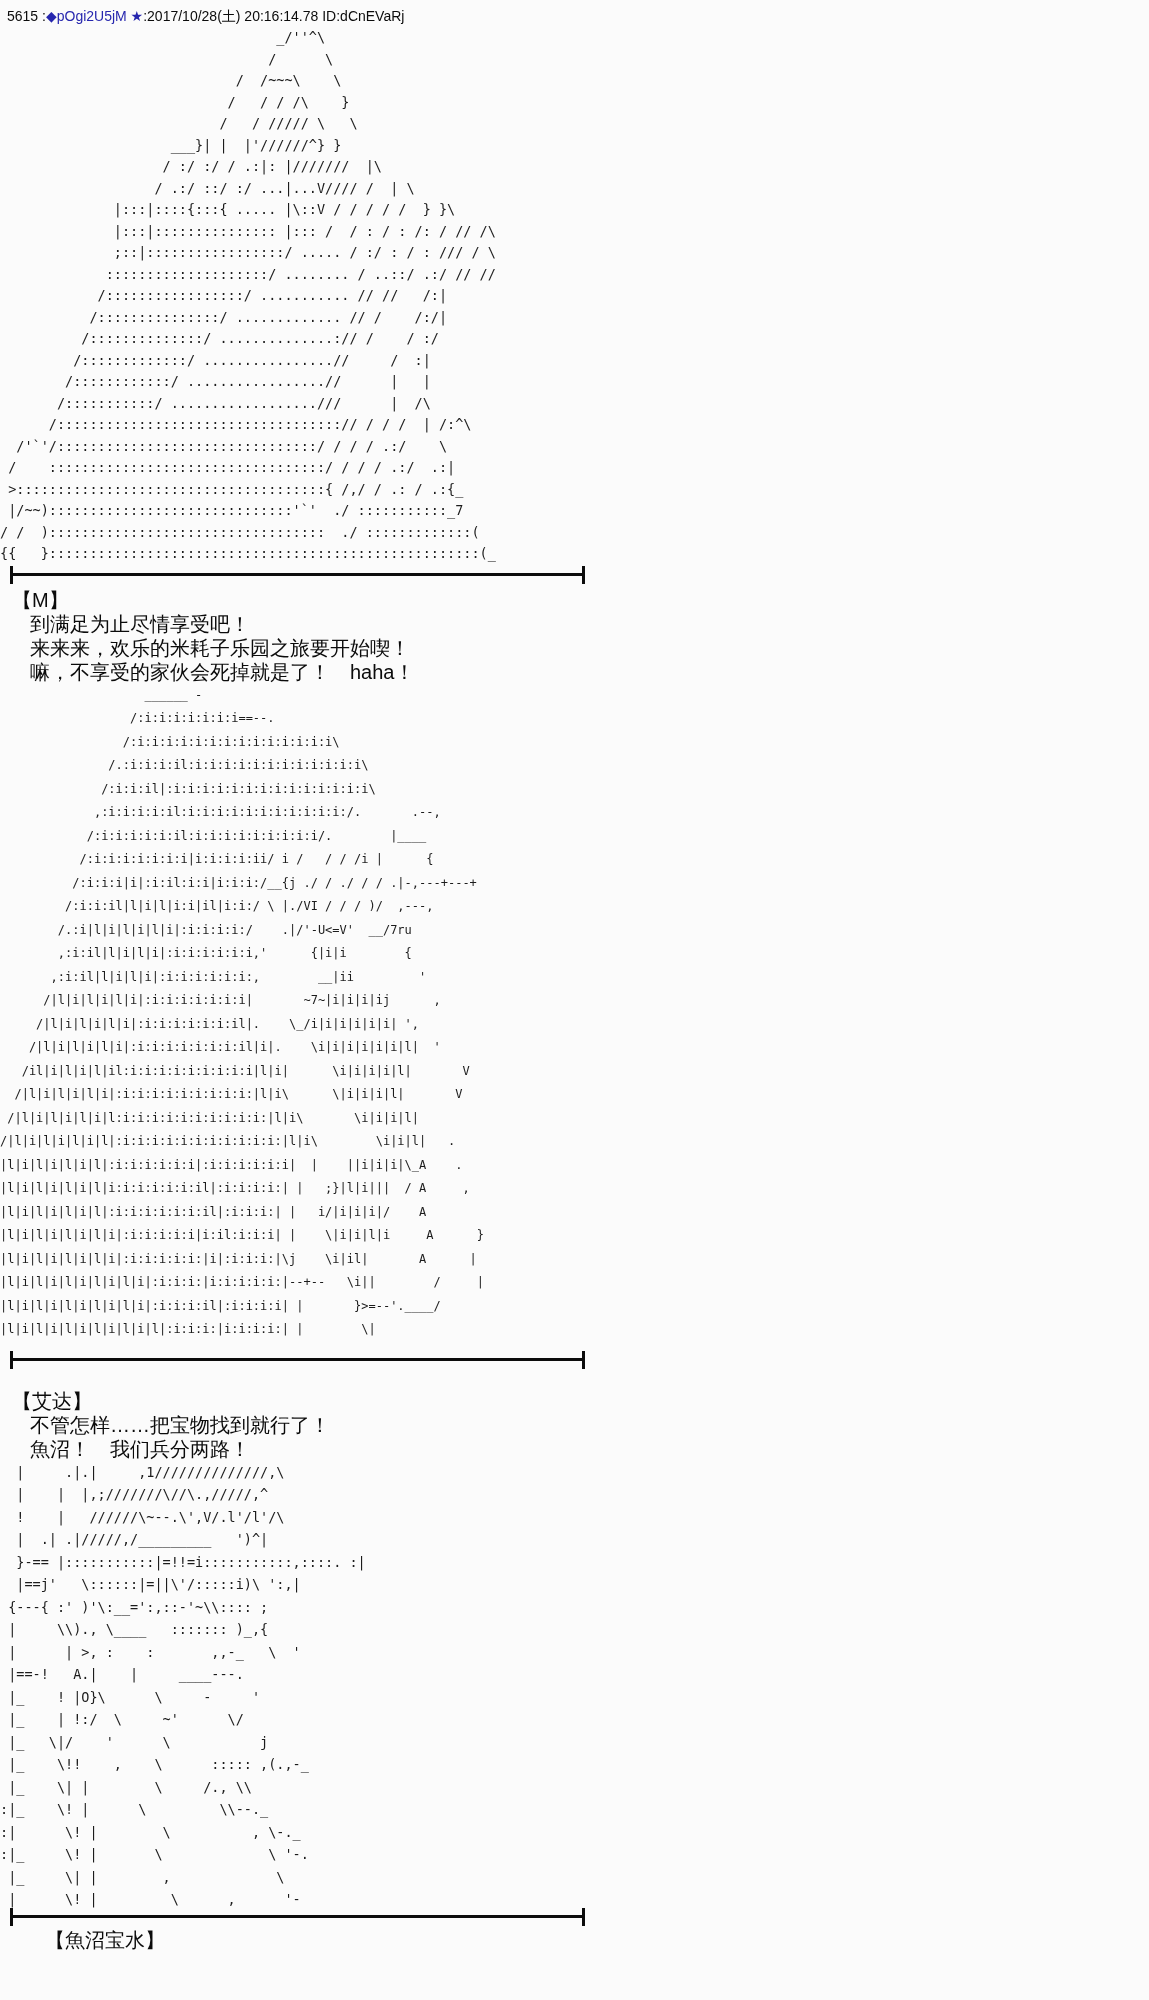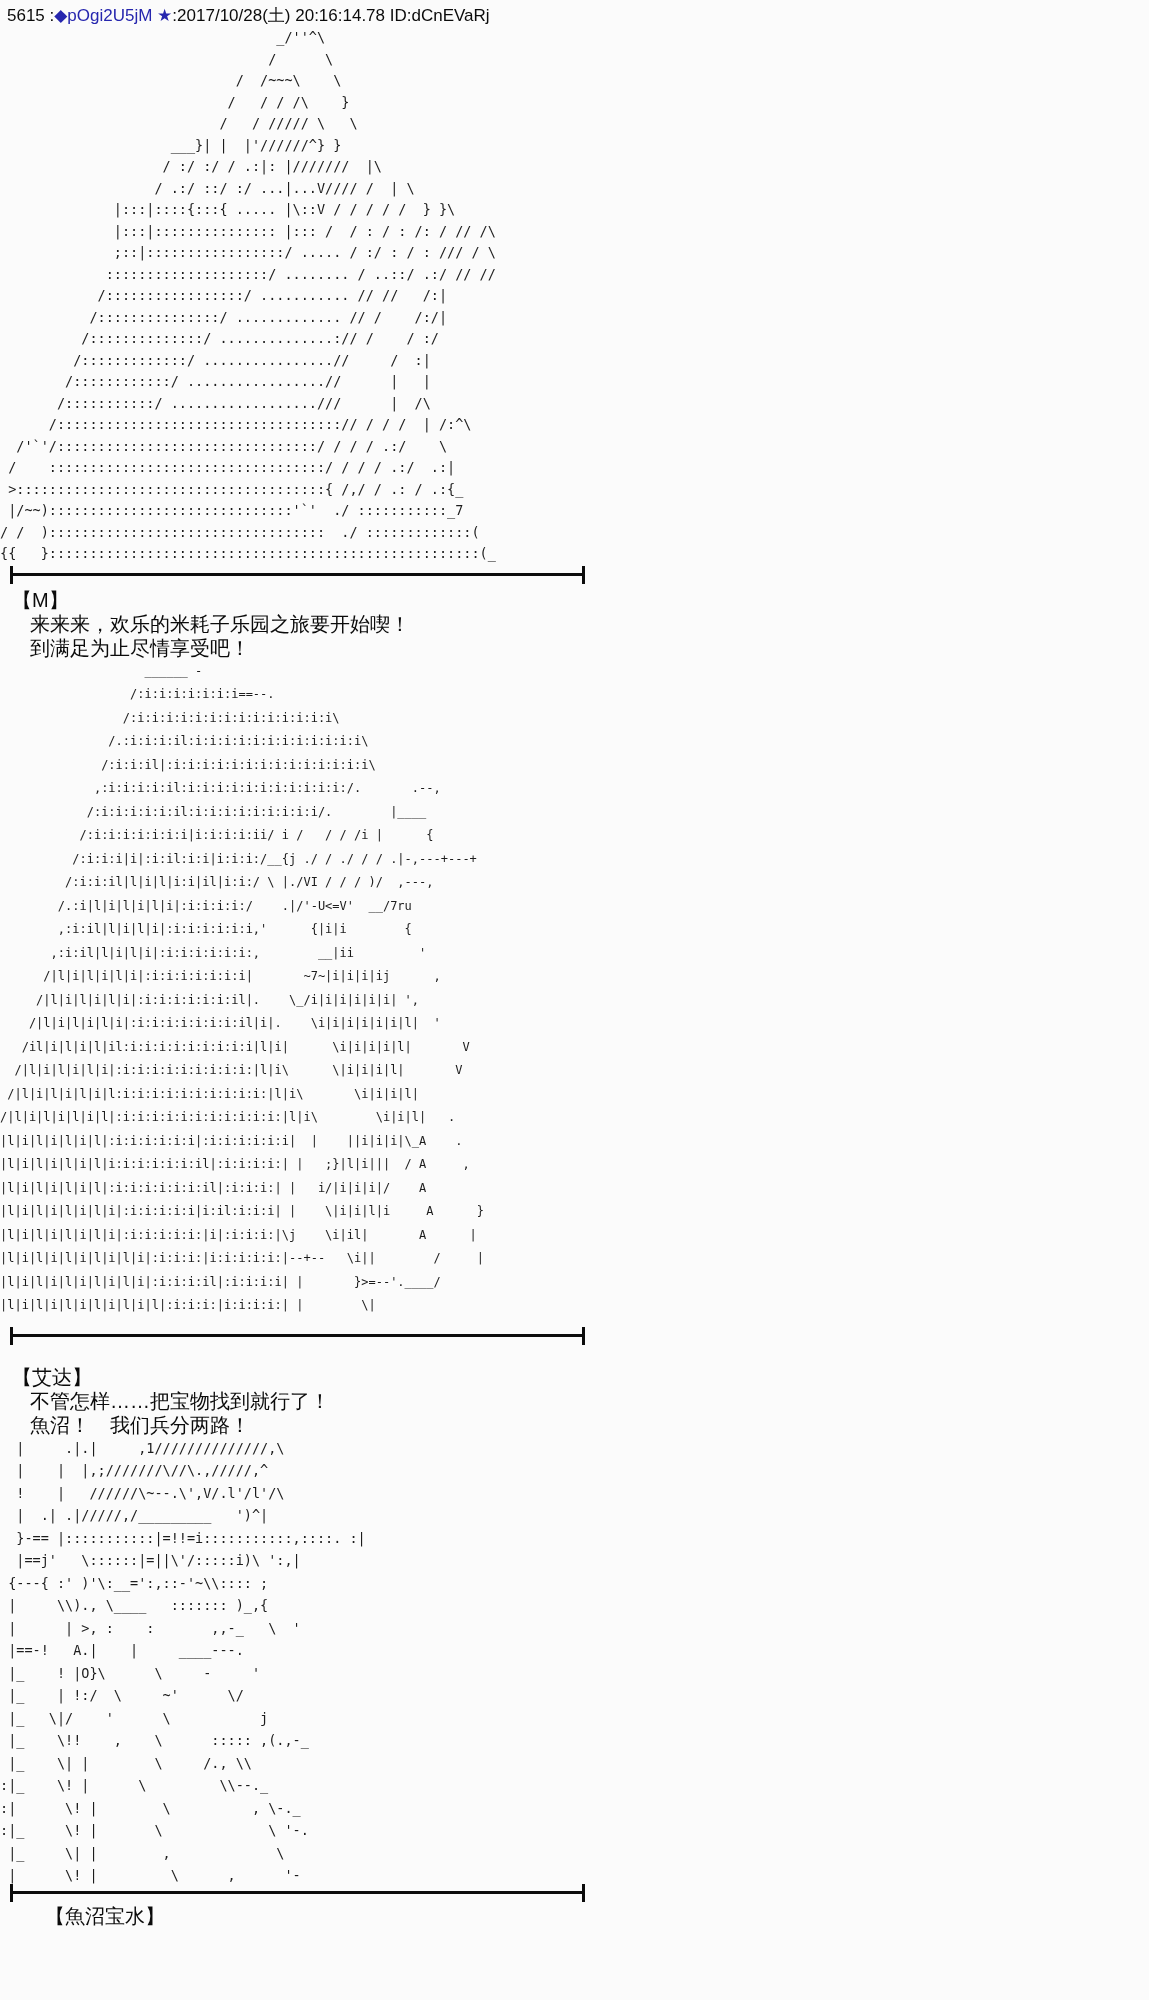--- a/index.html
+++ b/index.html
@@ -3,21 +3,21 @@
 <meta charset="utf-8">
 <style>
   html,body{margin:0;padding:0;}
   body{
     width:1149px;height:2000px;overflow:hidden;
     background:#fbfbfb;color:#0b0b0b;
     font-family:"Liberation Sans",sans-serif;
   }
   .post-header{
     padding:5px 0 0 7px;
-    font-size:17px;line-height:22px;
+    font-size:14px;line-height:22px;
     color:#0b0b0b;white-space:nowrap;
   }
   .post-header .poster-name{color:#2626ae;}
   pre.aa{
     font-family:"DejaVu Sans Mono",monospace;
     color:#1c1c1c;margin:0;white-space:pre;
   }
   .aa1{font-size:13.5px;line-height:21.5px;margin:6px 0 0 8px;}
   .aa2{font-size:12px;line-height:23.5px;margin:46px 0 0 10px;}
   .aa3{font-size:13.5px;line-height:22.5px;margin:14px 0 0 24px;}
@@ -75,22 +75,23 @@
 / /  )::::::::::::::::::::::::::::::::::  ./ :::::::::::::(
 {{   }:::::::::::::::::::::::::::::::::::::::::::::::::::::(_</pre>
 
   <div class="divider d1">
     <span class="tick left"></span>
     <span class="tick right"></span>
   </div>
 
   <div class="dialogue dlg1">
     <div class="speaker">【M】</div>
+    <div class="line">到满足为止尽情享受吧！</div>
     <div class="line">来来来，欢乐的米耗子乐园之旅要开始喫！</div>
-    <div class="line">到满足为止尽情享受吧！</div>
+    <div class="line">嘛，不享受的家伙会死掉就是了！　haha！</div>
   </div>
 
   <pre class="aa aa2">                    ______ -
                   /:i:i:i:i:i:i:i==--.
                  /:i:i:i:i:i:i:i:i:i:i:i:i:i:i\
                /.:i:i:i:il:i:i:i:i:i:i:i:i:i:i:i:i\
               /:i:i:il|:i:i:i:i:i:i:i:i:i:i:i:i:i:i\
              ,:i:i:i:i:il:i:i:i:i:i:i:i:i:i:i:i:/.       .--,
             /:i:i:i:i:i:il:i:i:i:i:i:i:i:i:i/.        |____
            /:i:i:i:i:i:i:i|i:i:i:i:ii/ i /   / / /i |      {

